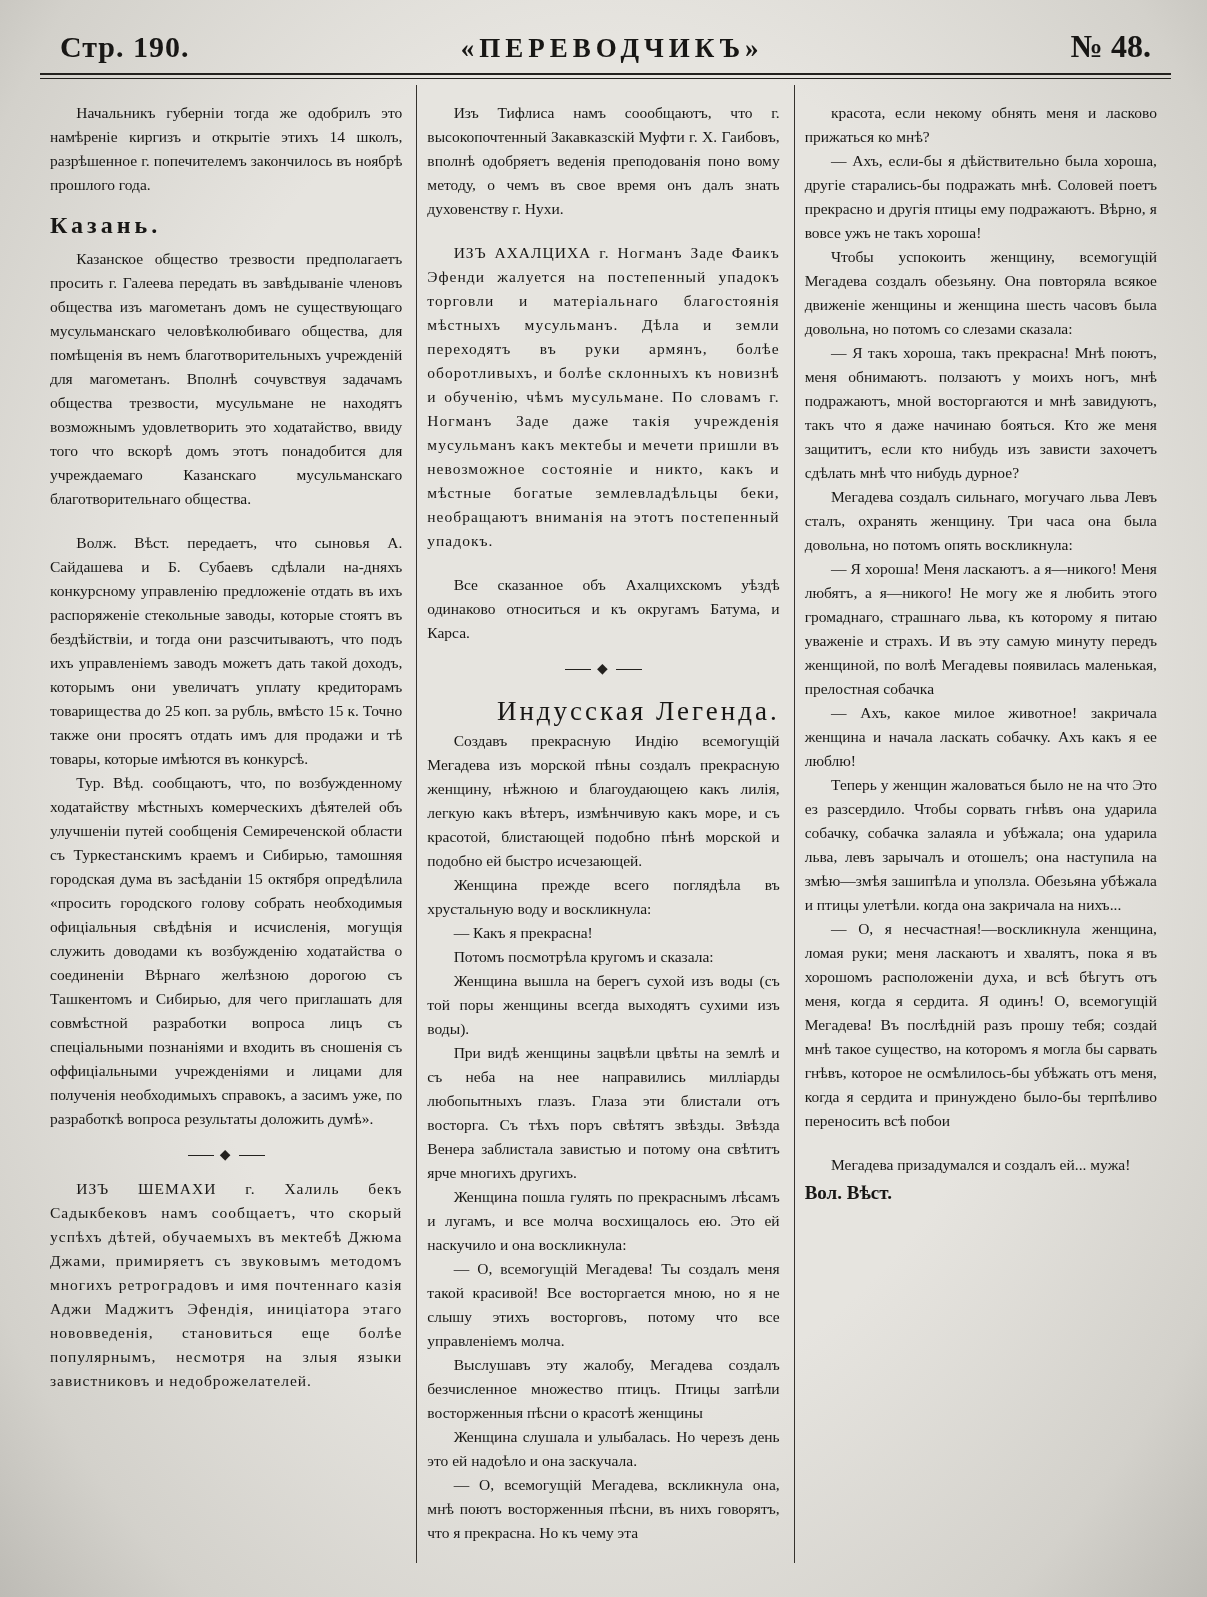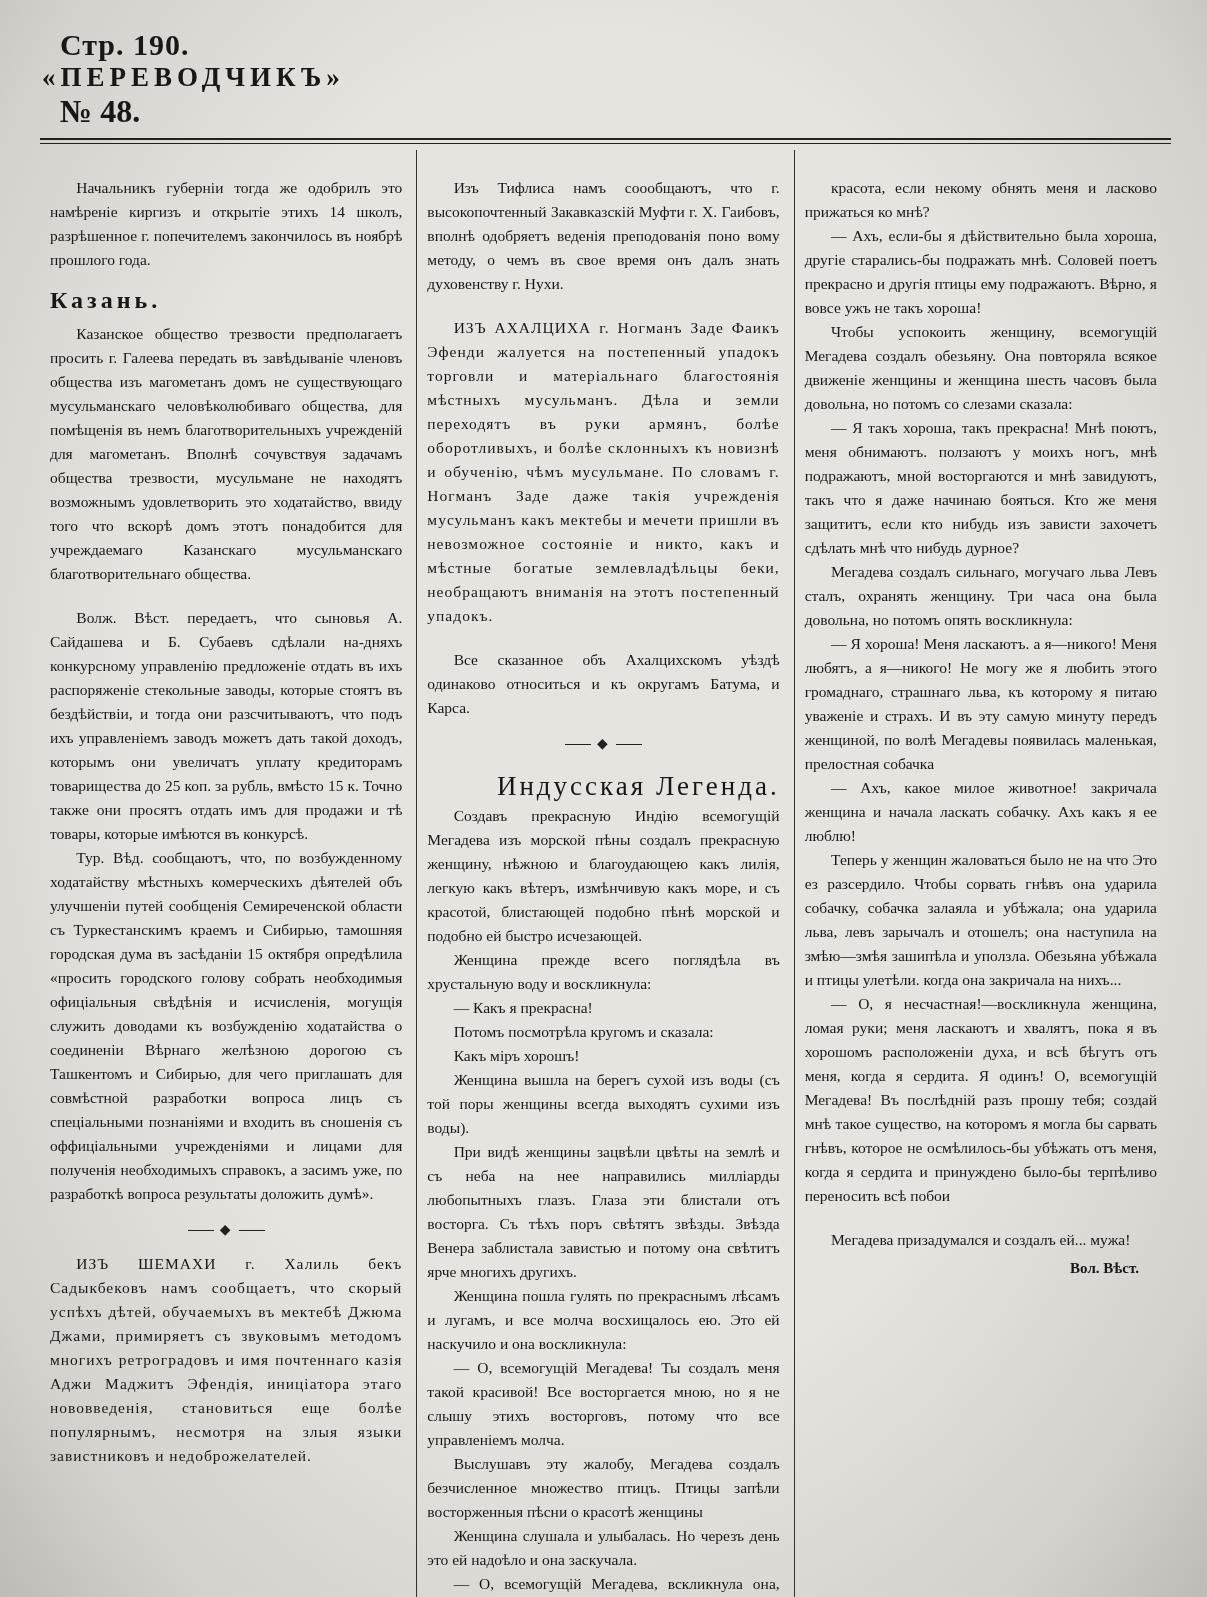--- a/index.html
+++ b/index.html
@@ -10,51 +10,50 @@
   }
   .page{
     width:1207px;height:1597px;box-sizing:border-box;
     background:radial-gradient(ellipse at 50% 45%, #e6e4df 55%, #d3d1cb 85%, #bdbbb5 100%);
     color:#181715;position:relative;overflow:hidden;
     padding:18px 36px 0 40px;
   }
   header.masthead-row{
     display:flex;align-items:baseline;justify-content:space-between;
     padding:10px 20px 6px 20px;
-    flex-direction:column;
   }
   .page-number{font-size:30px;font-weight:bold;letter-spacing:1px;}
   .masthead-title{font-size:27px;font-weight:bold;letter-spacing:5px;transform:translateX(-18px);}
   .issue-number{font-size:32px;font-weight:bold;}
   .rule-double{border-top:2px solid #23211e;border-bottom:1px solid #23211e;height:3px;margin:2px 0 0 0;}
   main.columns{
     display:flex;align-items:stretch;height:1480px;margin-top:4px;overflow:hidden;
   }
   .col{
     flex:1 1 0;box-sizing:border-box;overflow:hidden;
     padding:8px 14px 0 10px;
     font-size:15.5px;line-height:24px;text-align:justify;
   }
   .vrule{width:1px;background:#35322d;margin-top:2px;}
   p.p{margin:0;text-indent:1.7em;}
-  p.p-first{margin-top:20px;}
+  p.p-first{margin-top:10px;}
   p.sp{margin-top:20px;}
   h2.section-title{
     font-size:24px;font-weight:bold;letter-spacing:4px;
     margin:16px 0 10px 0;
   }
   h2.legend-title{
     text-align:right;font-size:27px;font-weight:normal;letter-spacing:3px;
     margin:18px 0 6px 0;
   }
   .ornament{
     text-align:center;margin:12px 0 10px 0;font-size:14px;letter-spacing:2px;color:#23211e;
   }
   .ornament .wing{display:inline-block;width:26px;border-top:1px solid #23211e;vertical-align:middle;margin:0 6px;}
-  .signature{text-align:right;margin:4px 18px 12px 0;font-weight:bold;font-size:15px;}
+  .signature{margin:4px 18px 12px 0;font-weight:bold;font-size:19px;}
   .caps-lead{letter-spacing:1px;}
 </style>
 </head>
 <body>
 
 <div class="page">
 
   <header class="masthead-row">
     <div class="page-number">Стр. 190.</div>
     <div class="masthead-title">«ПЕРЕВОДЧИКЪ»</div>
@@ -80,21 +79,20 @@
     <section class="col">
       <p class="p p-first">Изъ Тифлиса намъ соообщаютъ, что г. высокопочтенный Закавказскій Муфти г. Х. Гаибовъ, вполнѣ одобряетъ веденія преподованія поно вому методу, о чемъ въ свое время онъ далъ знать духовенству г. Нухи.</p>
       <p class="p sp caps-lead">ИЗЪ АХАЛЦИХА г. Ногманъ Заде Фаикъ Эфенди жалуется на постепенный упадокъ торговли и матеріальнаго благостоянія мѣстныхъ мусульманъ. Дѣла и земли переходятъ въ руки армянъ, болѣе оборотливыхъ, и болѣе склонныхъ къ новизнѣ и обученію, чѣмъ мусульмане. По словамъ г. Ногманъ Заде даже такія учрежденія мусульманъ какъ мектебы и мечети пришли въ невозможное состояніе и никто, какъ и мѣстные богатые землевладѣльцы беки, необращаютъ вниманія на этотъ постепенный упадокъ.</p>
       <p class="p sp">Все сказанное объ Ахалцихскомъ уѣздѣ одинаково относиться и къ округамъ Батума, и Карса.</p>
       <div class="ornament"><span class="wing"></span><span>◆</span><span class="wing"></span></div>
       <h2 class="legend-title">Индусская Легенда.</h2>
       <p class="p">Создавъ прекрасную Индію всемогущій Мегадева изъ морской пѣны создалъ прекрасную женщину, нѣжною и благоудающею какъ лилія, легкую какъ вѣтеръ, измѣнчивую какъ море, и съ красотой, блистающей подобно пѣнѣ морской и подобно ей быстро исчезающей.</p>
       <p class="p">Женщина прежде всего поглядѣла въ хрустальную воду и воскликнула:</p>
       <p class="p">— Какъ я прекрасна!</p>
       <p class="p">Потомъ посмотрѣла кругомъ и сказала:</p>
-      <p class="p">Какъ міръ хорошъ!</p>
       <p class="p">Женщина вышла на берегъ сухой изъ воды (съ той поры женщины всегда выходятъ сухими изъ воды).</p>
       <p class="p">При видѣ женщины зацвѣли цвѣты на землѣ и съ неба на нее направились милліарды любопытныхъ глазъ. Глаза эти блистали отъ восторга. Съ тѣхъ поръ свѣтятъ звѣзды. Звѣзда Венера заблистала завистью и потому она свѣтитъ ярче многихъ другихъ.</p>
       <p class="p">Женщина пошла гулять по прекраснымъ лѣсамъ и лугамъ, и все молча восхищалось ею. Это ей наскучило и она воскликнула:</p>
       <p class="p">— О, всемогущій Мегадева! Ты создалъ меня такой красивой! Все восторгается мною, но я не слышу этихъ восторговъ, потому что все управленіемъ молча.</p>
       <p class="p">Выслушавъ эту жалобу, Мегадева создалъ безчисленное множество птицъ. Птицы запѣли восторженныя пѣсни о красотѣ женщины</p>
       <p class="p">Женщина слушала и улыбалась. Но черезъ день это ей надоѣло и она заскучала.</p>
       <p class="p">— О, всемогущій Мегадева, вскликнула она, мнѣ поютъ восторженныя пѣсни, въ нихъ говорятъ, что я прекрасна. Но къ чему эта</p>
     </section>
 
     <div class="vrule"></div>

